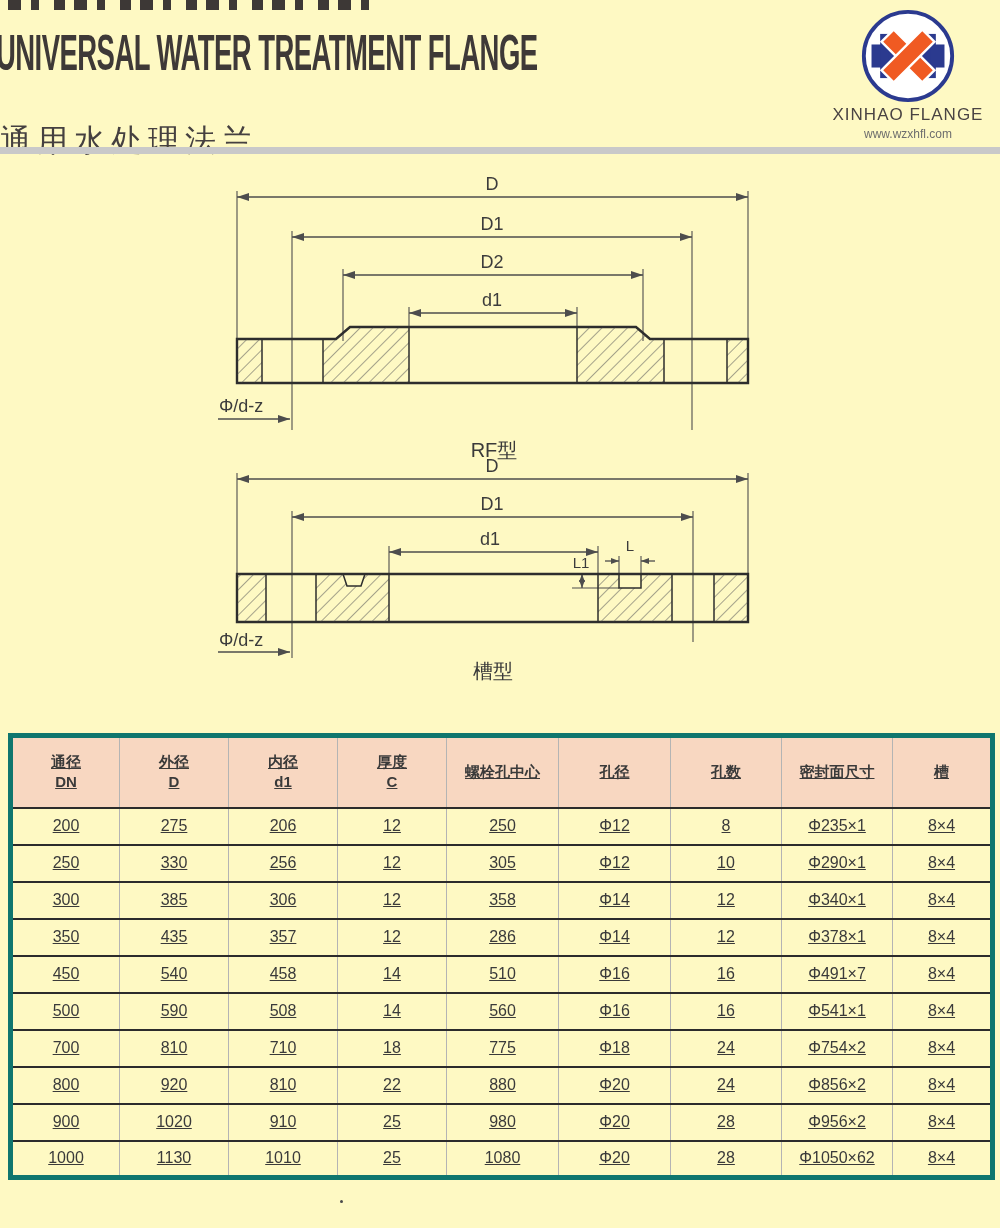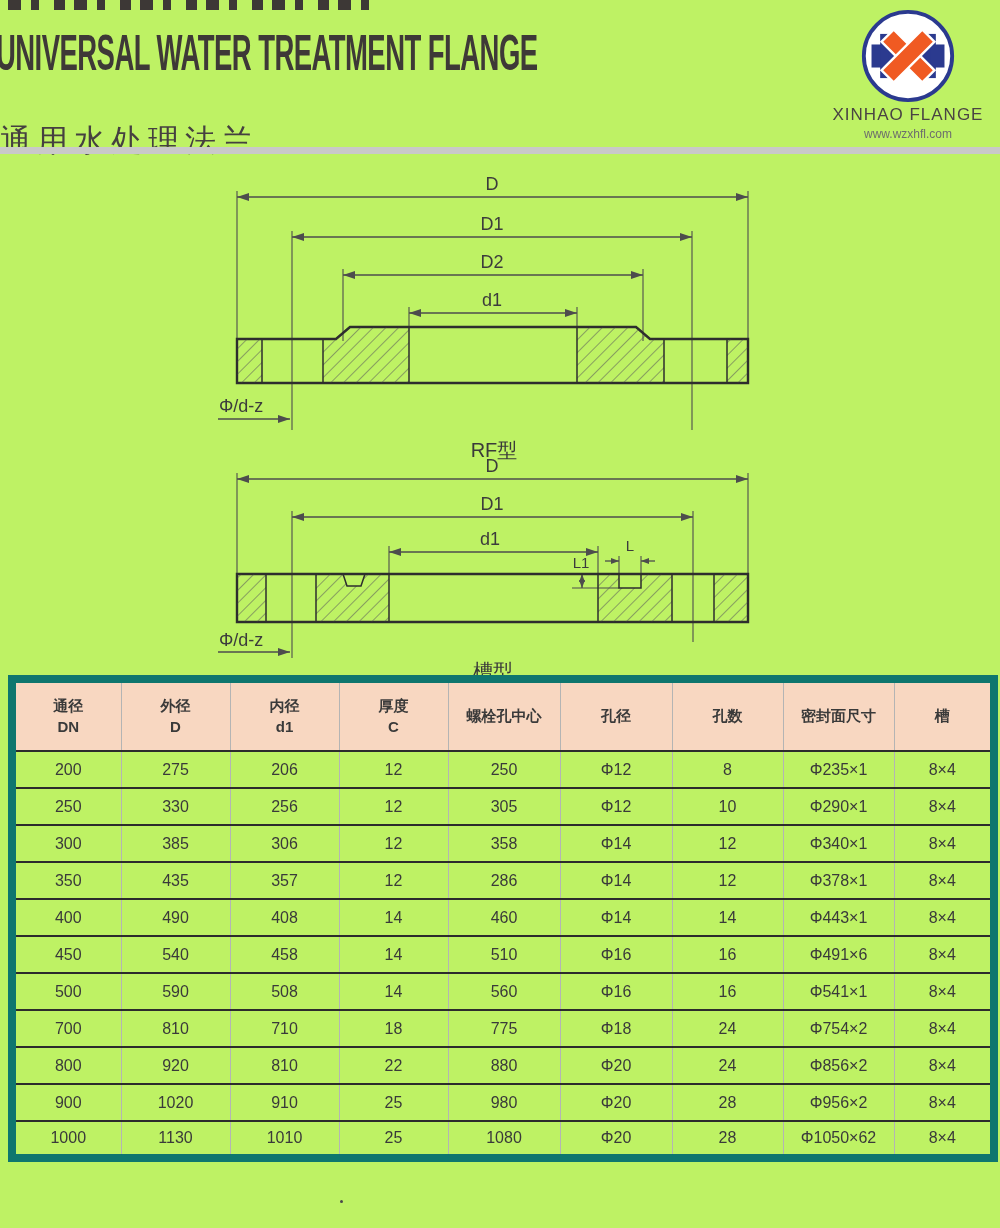--- a/index.html
+++ b/index.html
@@ -1,18 +1,18 @@
 <!DOCTYPE html>
 <html><head>
 <meta charset="utf-8">
 <style>
   * { margin:0; padding:0; box-sizing:border-box; }
   html,body { background:#ffffff; }
   body { font-family:"Liberation Sans", sans-serif; }
-  .page { position:relative; width:1000px; height:1228px; background:#bef264; overflow:hidden; margin:0 auto; }
+  .page { position:relative; width:1000px; height:1228px; background:#fef9c3; overflow:hidden; margin:0 auto; }
 
   
   .top-fragments { position:absolute; left:8px; top:0; width:376px; height:10px; overflow:hidden;
     background: repeating-linear-gradient(90deg,#3d3836 0 13px, transparent 13px 23px, #3d3836 23px 31px, transparent 31px 46px, #3d3836 46px 57px, transparent 57px 66px); }
 
   
   .title-en { position:absolute; left:-4px; top:24px; font-size:50px; font-weight:700; color:#3e3937;
     transform:scaleX(0.55); transform-origin:left center; white-space:nowrap; letter-spacing:-1px; }
   .title-cn { position:absolute; left:0px; top:80px; font-size:31px; font-weight:500; color:#454040; letter-spacing:6px; white-space:nowrap;margin-top:40px; }
 
@@ -29,22 +29,22 @@
   .dim, .ext { stroke:#4d4d4d; fill:none; }
   .dim { stroke-width:1.3; }
   .ext { stroke-width:1.1; }
   .outline { stroke:#2e2e2e; stroke-width:2.4; fill:none; }
   .hatchblock { stroke:#2e2e2e; stroke-width:1.5; }
   .dimtext { fill:#3c3c3c; font-size:18px; font-family:"Liberation Sans",sans-serif; }
   .dimtext-s { fill:#3c3c3c; font-size:15px; font-family:"Liberation Sans",sans-serif; }
   .captext { fill:#3a3a3a; font-size:20px; font-family:"Liberation Sans",sans-serif; }
 
   
-  .spec-table { position:absolute; left:8px; top:675px; width:982px; border-collapse:collapse; table-layout:fixed;
-    color:#3a3a3a; border:8px solid #0f766e; }
+  .spec-table { position:absolute; left:8px; top:733px; width:982px; border-collapse:collapse; table-layout:fixed;
+    color:#3a3a3a; border:5px solid #0f766e;text-decoration:underline; }
   .spec-table th, .spec-table td { border-top:2px solid #2c2c2c; border-bottom:2px solid #2c2c2c;
     border-left:1px solid #b4b4b4; border-right:1px solid #b4b4b4; text-align:center; vertical-align:middle; }
   .spec-table th { background:#f8d7c1; height:72px; font-weight:700; font-size:15px; }
   .spec-table td { height:37px; font-size:16px; font-weight:400; }
   .h-cn, .h-code { display:block; line-height:1.35; }
   .stray-dot { position:absolute; left:340px; top:1200px; width:3px; height:3px; background:#4a4a4a; border-radius:50%; }
 </style>
 </head>
 <body>
 
@@ -274,39 +274,28 @@
           <td>435</td>
           <td>357</td>
           <td>12</td>
           <td>286</td>
           <td>Φ14</td>
           <td>12</td>
           <td>Φ378×1</td>
           <td>8×4</td>
         </tr>
         <tr>
-          <td>400</td>
-          <td>490</td>
-          <td>408</td>
-          <td>14</td>
-          <td>460</td>
-          <td>Φ14</td>
-          <td>14</td>
-          <td>Φ443×1</td>
-          <td>8×4</td>
-        </tr>
-        <tr>
           <td>450</td>
           <td>540</td>
           <td>458</td>
           <td>14</td>
           <td>510</td>
           <td>Φ16</td>
           <td>16</td>
-          <td>Φ491×6</td>
+          <td>Φ491×7</td>
           <td>8×4</td>
         </tr>
         <tr>
           <td>500</td>
           <td>590</td>
           <td>508</td>
           <td>14</td>
           <td>560</td>
           <td>Φ16</td>
           <td>16</td>

